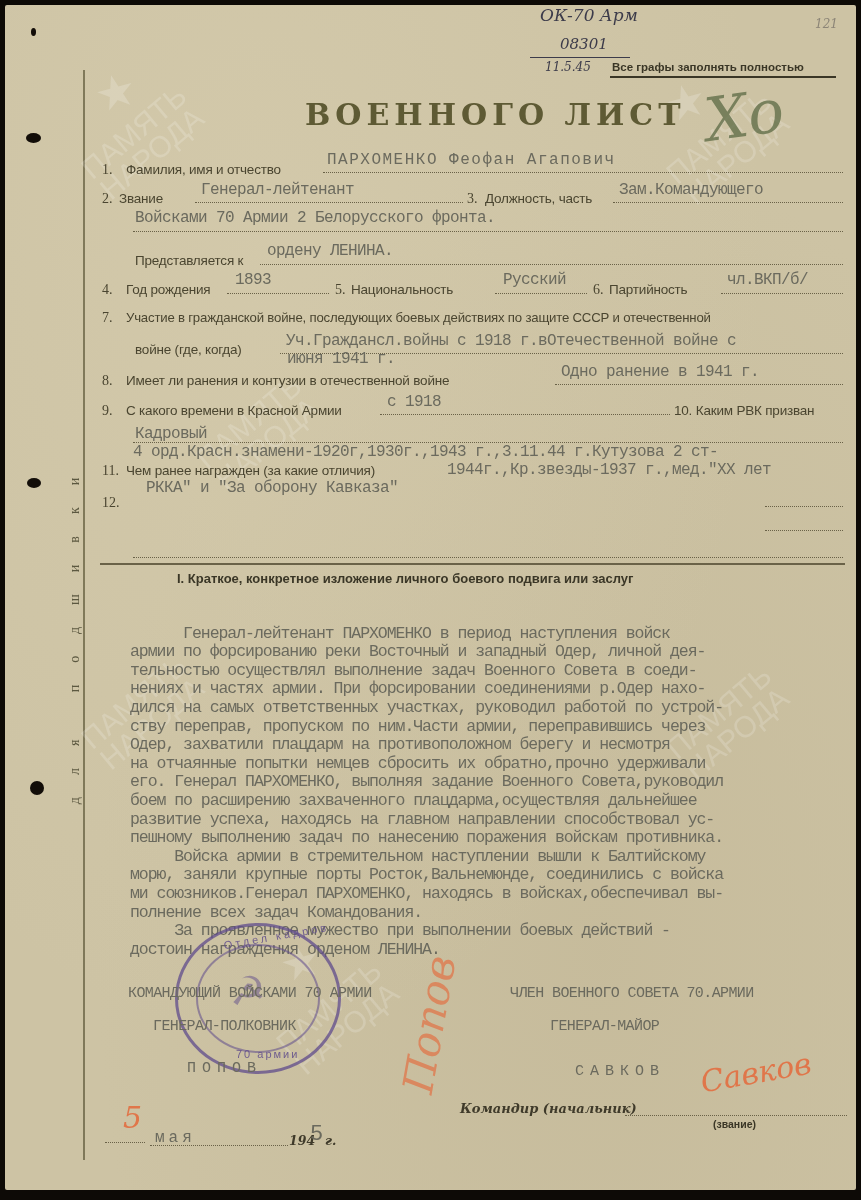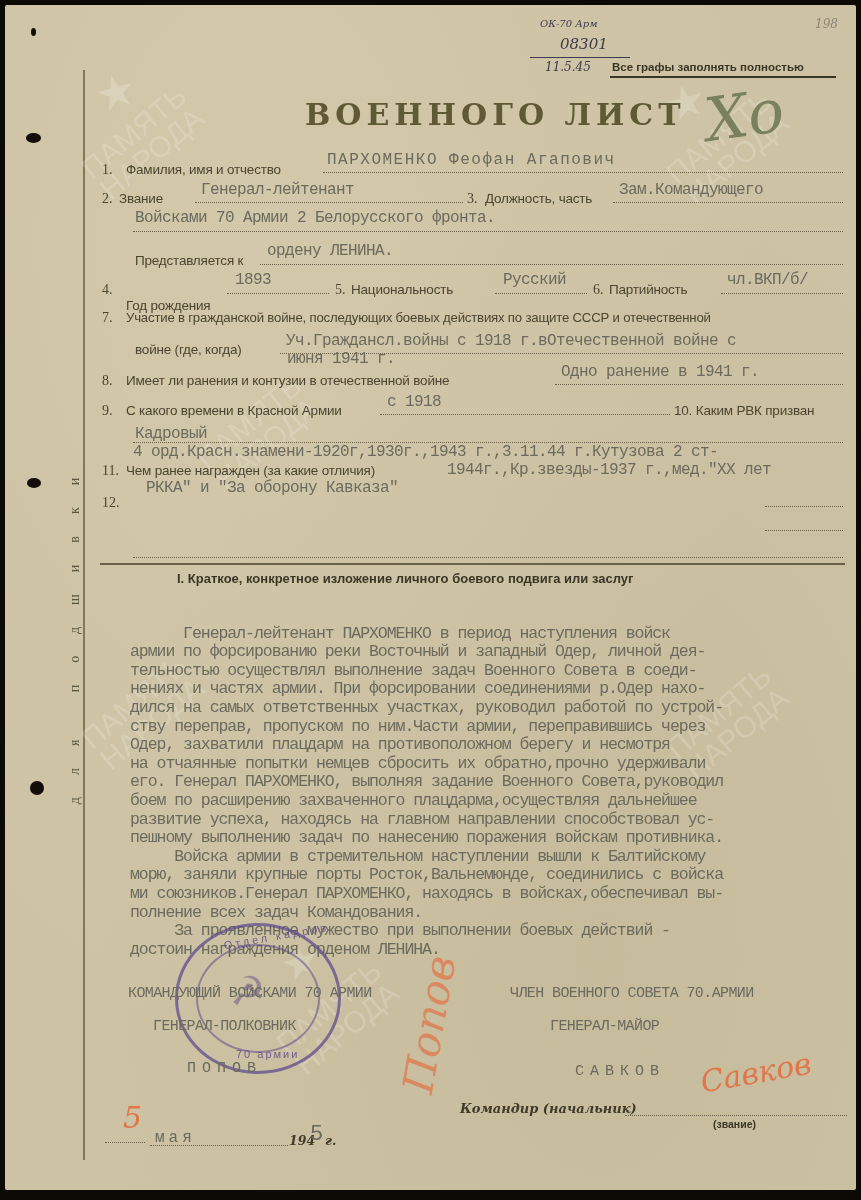--- a/index.html
+++ b/index.html
@@ -53,25 +53,25 @@
   <div class="wm-star" style="left:90px;top:60px;">★</div>
   <div class="watermark" style="left:75px;top:110px;"><span>ПАМЯТЬ</span><br><span>НАРОДА</span></div>
   <div class="wm-star" style="left:660px;top:70px;">★</div>
   <div class="watermark" style="left:660px;top:115px;"><span>ПАМЯТЬ</span><br><span>НАРОДА</span></div>
   <div class="watermark" style="left:190px;top:400px;"><span>ПАМЯТЬ</span><br><span>НАРОДА</span></div>
   <div class="watermark" style="left:75px;top:680px;"><span>ПАМЯТЬ</span><br><span>НАРОДА</span></div>
   <div class="watermark" style="left:660px;top:690px;"><span>ПАМЯТЬ</span><br><span>НАРОДА</span></div>
   <div class="wm-star" style="left:275px;top:930px;">★</div>
   <div class="watermark" style="left:270px;top:985px;"><span>ПАМЯТЬ</span><br><span>НАРОДА</span></div>
 
-  <div class="abs hand" style="left:535px;top:13px;font-size:10px;color:#3c3b4a;text-align:right;">ОК-70 Арм</div>
+  <div class="abs hand" style="left:535px;top:0;font-size:17px;color:#3c3b4a;text-align:right;">ОК-70 Арм</div>
   <div class="abs hand" style="left:555px;top:30px;font-size:15px;color:#3c3b4a;">08301</div>
   <div class="solidline" style="left:525px;top:52px;width:100px;border-color:#3c3b4a;"></div>
   <div class="abs hand" style="left:540px;top:55px;font-size:12px;color:#3c3b4a;">11.5.45</div>
-  <div class="abs hand" style="left:810px;top:12px;font-size:12px;color:#8c8577;">198</div>
+  <div class="abs hand" style="left:810px;top:12px;font-size:12px;color:#8c8577;">121</div>
 
   <div class="abs" style="left:607px;top:56px;font-family:'Liberation Sans',sans-serif;font-weight:bold;font-size:11.5px;color:#3a3626;">Все графы заполнять полностью</div>
   <div class="solidline" style="left:605px;top:71px;width:226px;border-bottom:2px solid #3a3626;"></div>
 
   <div class="abs hand" style="left:700px;top:75px;font-size:60px;color:#5c6a44;opacity:0.75;transform:rotate(-8deg);">Хо</div>
 
   <div class="abs title" style="left:300px;top:92px;">ВОЕННОГО ЛИСТ</div>
 
   <div class="abs num" style="left:97px;top:157px;">1.</div>
   <div class="abs printed" style="left:121px;top:157px;">Фамилия, имя и отчество</div>
@@ -87,21 +87,21 @@
   <div class="abs typed" style="left:614px;top:176px;">Зам.Командующего</div>
   <div class="dotline" style="left:608px;top:197px;width:230px;"></div>
   <div class="abs typed" style="left:130px;top:204px;">Войсками 70 Армии 2 Белорусского фронта.</div>
   <div class="dotline" style="left:128px;top:226px;width:710px;"></div>
 
   <div class="abs printed" style="left:130px;top:248px;">Представляется к</div>
   <div class="abs typed" style="left:262px;top:237px;">ордену ЛЕНИНА.</div>
   <div class="dotline" style="left:255px;top:259px;width:583px;"></div>
 
   <div class="abs num" style="left:97px;top:277px;">4.</div>
-  <div class="abs printed" style="left:121px;top:277px;margin-top:16px;">Год рождения</div>
+  <div class="abs printed" style="left:121px;top:277px;">Год рождения</div>
   <div class="abs typed" style="left:230px;top:266px;">1893</div>
   <div class="dotline" style="left:222px;top:288px;width:102px;"></div>
   <div class="abs num" style="left:330px;top:277px;">5.</div>
   <div class="abs printed" style="left:346px;top:277px;">Национальность</div>
   <div class="abs typed" style="left:498px;top:266px;">Русский</div>
   <div class="dotline" style="left:490px;top:288px;width:92px;"></div>
   <div class="abs num" style="left:588px;top:277px;">6.</div>
   <div class="abs printed" style="left:604px;top:277px;">Партийность</div>
   <div class="abs typed" style="left:722px;top:266px;">чл.ВКП/б/</div>
   <div class="dotline" style="left:716px;top:288px;width:122px;"></div>

